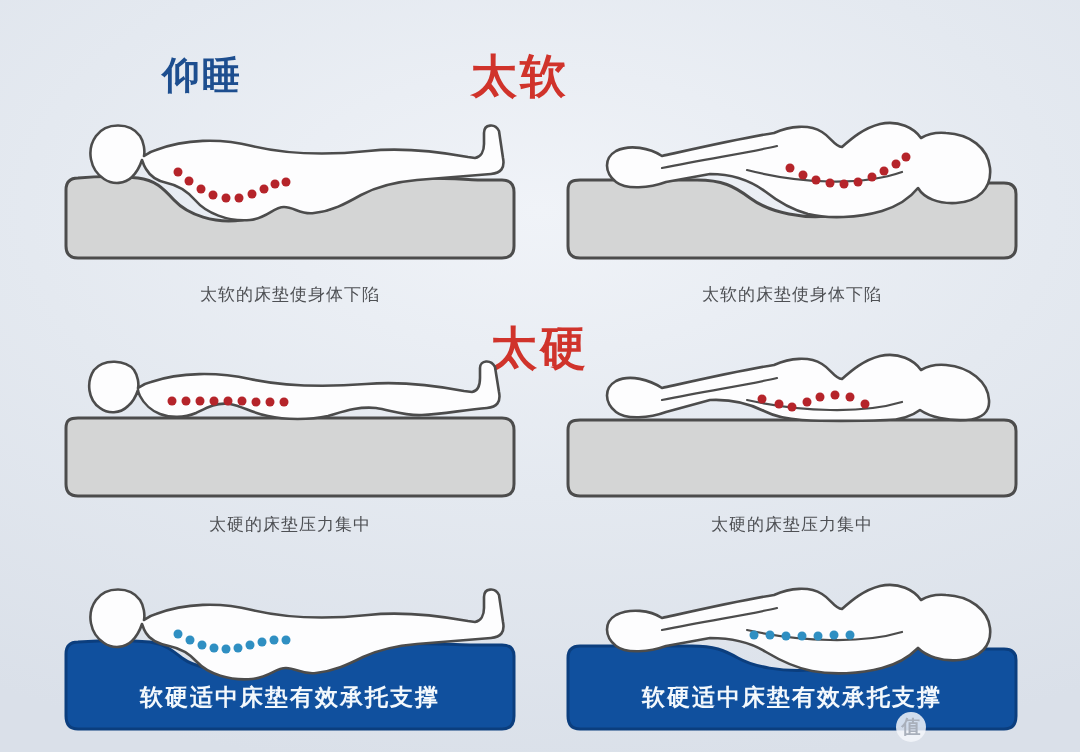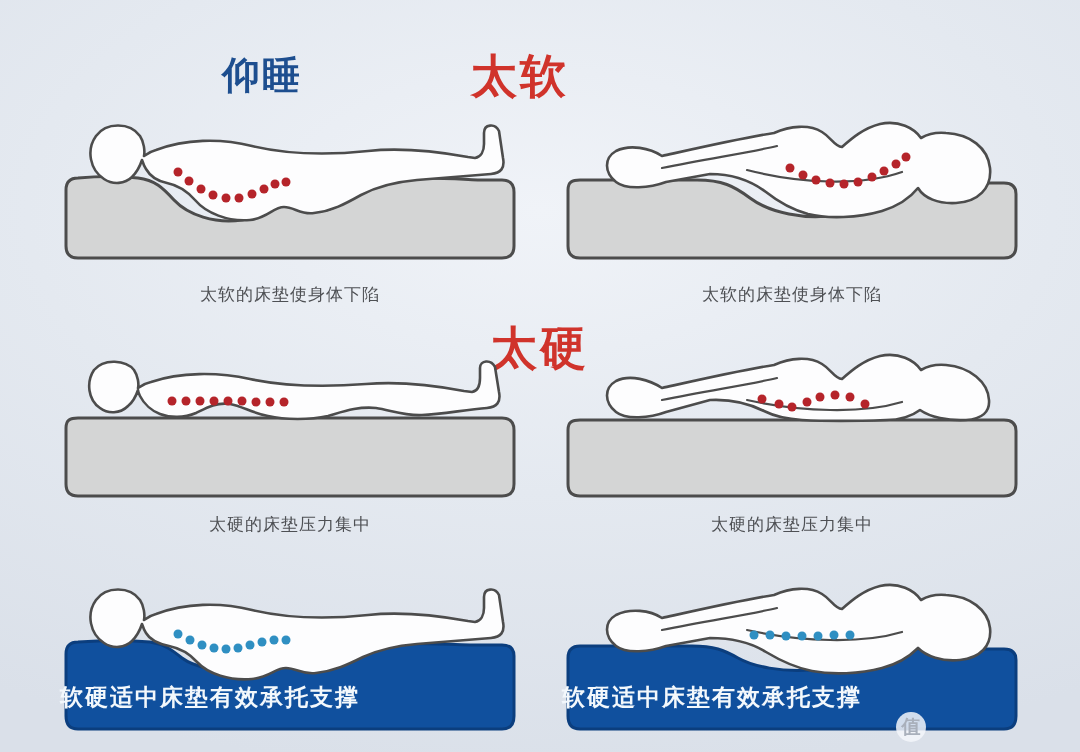--- a/index.html
+++ b/index.html
@@ -9,21 +9,21 @@
   }
   .canvas{
     position:relative;
     width:1080px;height:752px;
     overflow:hidden;
     background:radial-gradient(ellipse 95% 75% at 50% 28%,
       #f0f3f8 0%, #e4e9f0 50%, #dae0e9 100%);
   }
   
   .pose-heading{
-    position:absolute;top:50px;width:200px;text-align:center;
+    position:absolute;top:50px;width:200px;text-align:left;
     font-size:38px;font-weight:bold;color:var(--heading-blue,#1d4e8f);
     letter-spacing:2px;
   }
   #pose-left{left:162px;}
   #pose-right{left:686px;}
   .firmness-heading{
     position:absolute;width:240px;text-align:center;
     font-size:46px;font-weight:bold;color:var(--heading-red,#d0332b);
     letter-spacing:3px;
   }
@@ -51,21 +51,21 @@
   .caption{
     position:absolute;width:460px;text-align:center;
     font-size:17px;color:var(--caption-gray,#4e5054);letter-spacing:1px;
   }
   #cap-soft-left{left:60px;top:283px;}
   #cap-soft-right{left:562px;top:283px;}
   #cap-hard-left{left:60px;top:513px;}
   #cap-hard-right{left:562px;top:513px;}
   
   .mattress-label{
-    position:absolute;width:460px;
+    position:absolute;width:460px;text-align:center;
     font-size:23px;font-weight:bold;color:var(--mattress-label-white,#f3f8fc);
     letter-spacing:2px;
   }
   #label-med-left{left:60px;top:682px;}
   #label-med-right{left:562px;top:682px;}
   
   .watermark{
     position:absolute;left:896px;top:712px;
     display:flex;align-items:center;gap:7px;
   }

